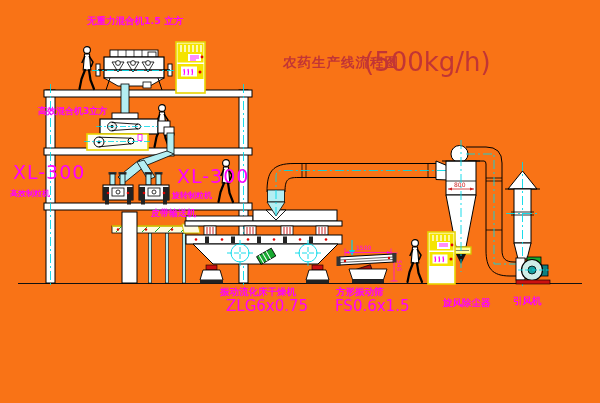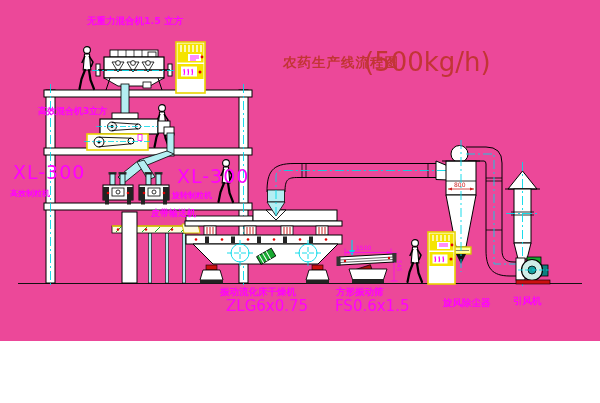--- a/index.html
+++ b/index.html
@@ -1,16 +1,16 @@
 <!DOCTYPE html>
 <html><head>
 <meta charset="utf-8">
 <style>
   html,body{margin:0;padding:0;background:#fff;}
-  .canvas{position:relative;width:600px;height:341px;background:#ec4899;overflow:hidden;}
+  .canvas{position:relative;width:600px;height:403px;background:#f97316;overflow:hidden;}
   svg text{font-family:"DejaVu Sans",sans-serif;}
   .lbl{fill:#ff00ff;}
   .lbl-b{font-weight:bold;}
   .title-zh{fill:#c23535;font-weight:bold;letter-spacing:1px;}
   .title-cap{fill:#c23535;font-weight:400;}
   .dim-red{fill:#cc2020;}
   .thin{font-weight:400;}
 </style>
 </head>
 <body>

